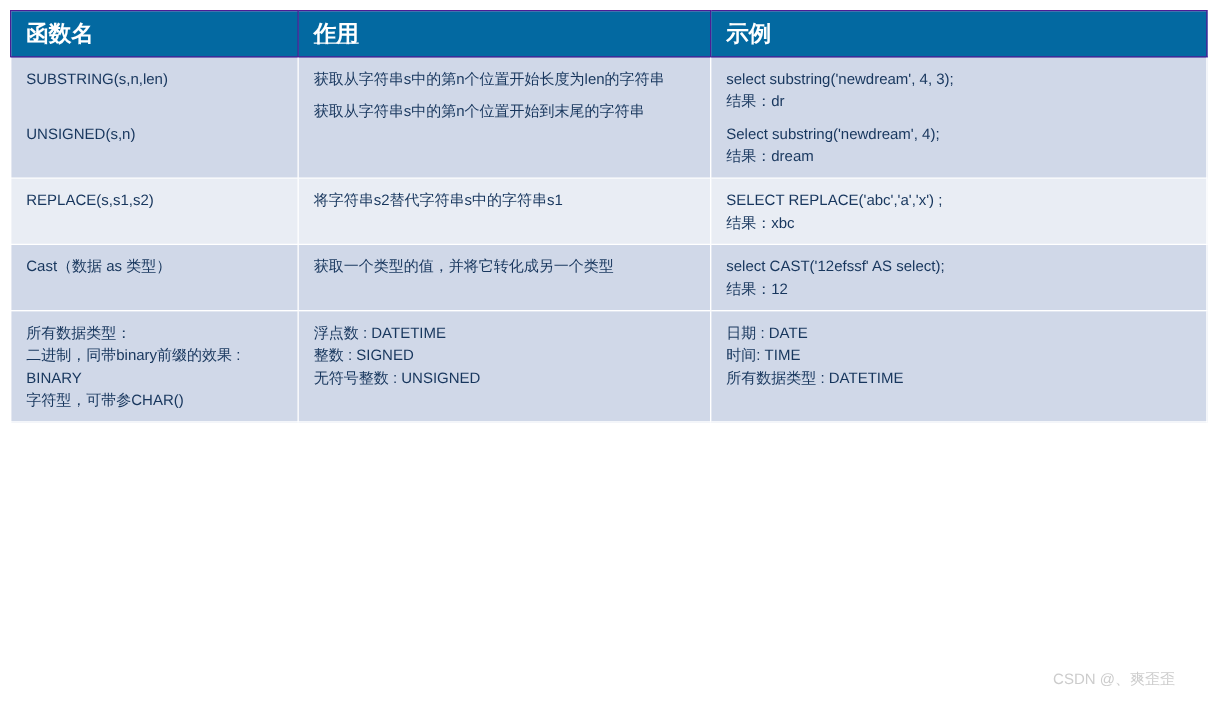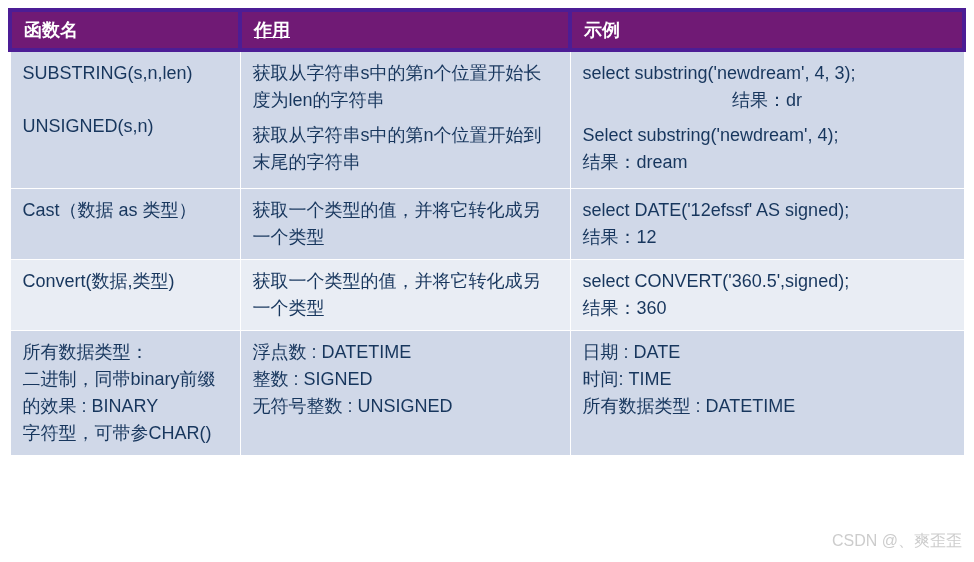--- a/index.html
+++ b/index.html
@@ -14,51 +14,51 @@
       height: 562px;
       padding: 8px;
       position: relative;
     }
     .table {
       width: 100%;
       border-collapse: collapse;
       border: 1px solid #ffffff;
     }
     .header-row th {
-      background: #701a75;
+      background: #0369a1;
       color: #ffffff;
       font-weight: bold;
       text-align: left;
       padding: 6px 12px;
       font-size: 18px;
-      border: 4px solid #4c1d95;
+      border: 1px solid #4c1d95;
     }
     .table td {
       padding: 8px 12px;
-      font-size: 18px;
+      font-size: 12px;
       color: #17365d;
       vertical-align: top;
       border: 1px solid #ffffff;
       line-height: 1.5;
     }
     .odd {
       background: #d0d8e8;
     }
     .even {
       background: #e9edf4;
     }
     .col1 { width: 230px; }
     .col2 { width: 330px; text-decoration: underline; }
     .col3 { width: auto; font-family: Liberation Mono, monospace; }
     .watermark {
       position: absolute;
-      right: 12px;
+      right: 34px;
       bottom: 10px;
       color: rgba(170,170,170,0.6);
-      font-size: 16px;
+      font-size: 12px;
       font-family: Arial, sans-serif;
       pointer-events: none;
     }
     .inner-block {
       margin-bottom: 4px;
     }
   </style>
 </head>
 <body>
 
@@ -75,39 +75,39 @@
       <td>
         <div class="inner-block" style="margin-bottom:26px;">SUBSTRING(s,n,len)</div>
         <div class="inner-block">UNSIGNED(s,n)</div>
       </td>
       <td>
         <div class="inner-block" style="margin-bottom:8px;">获取从字符串s中的第n个位置开始长度为len的字符串</div>
         <div class="inner-block">获取从字符串s中的第n个位置开始到末尾的字符串</div>
       </td>
       <td>
         <div>select substring('newdream', 4, 3);</div>
-        <div style="margin-bottom:8px;text-align:center;">结果：dr</div>
+        <div style="margin-bottom:8px;">结果：dr</div>
         <div>Select substring('newdream', 4);</div>
         <div>结果：dream</div>
+      </td>
+    </tr>
+    <tr class="even">
+      <td>REPLACE(s,s1,s2)</td>
+      <td>将字符串s2替代字符串s中的字符串s1</td>
+      <td>
+        <div>SELECT REPLACE('abc','a','x') ;</div>
+        <div>结果：xbc</div>
       </td>
     </tr>
     <tr class="odd">
       <td>Cast（数据 as  类型）</td>
       <td>获取一个类型的值，并将它转化成另一个类型</td>
       <td>
-        <div>select  DATE('12efssf' AS signed);</div>
+        <div>select  CAST('12efssf' AS select);</div>
         <div>结果：12</div>
-      </td>
-    </tr>
-    <tr class="even">
-      <td>Convert(数据,类型)</td>
-      <td>获取一个类型的值，并将它转化成另一个类型</td>
-      <td>
-        <div>select CONVERT('360.5',signed);</div>
-        <div>结果：360</div>
       </td>
     </tr>
     <tr class="odd">
       <td>
         <div>所有数据类型：</div>
         <div>二进制，同带binary前缀的效果 : BINARY</div>
         <div> 字符型，可带参CHAR()</div>
       </td>
       <td>
         <div>浮点数 : DATETIME</div>

